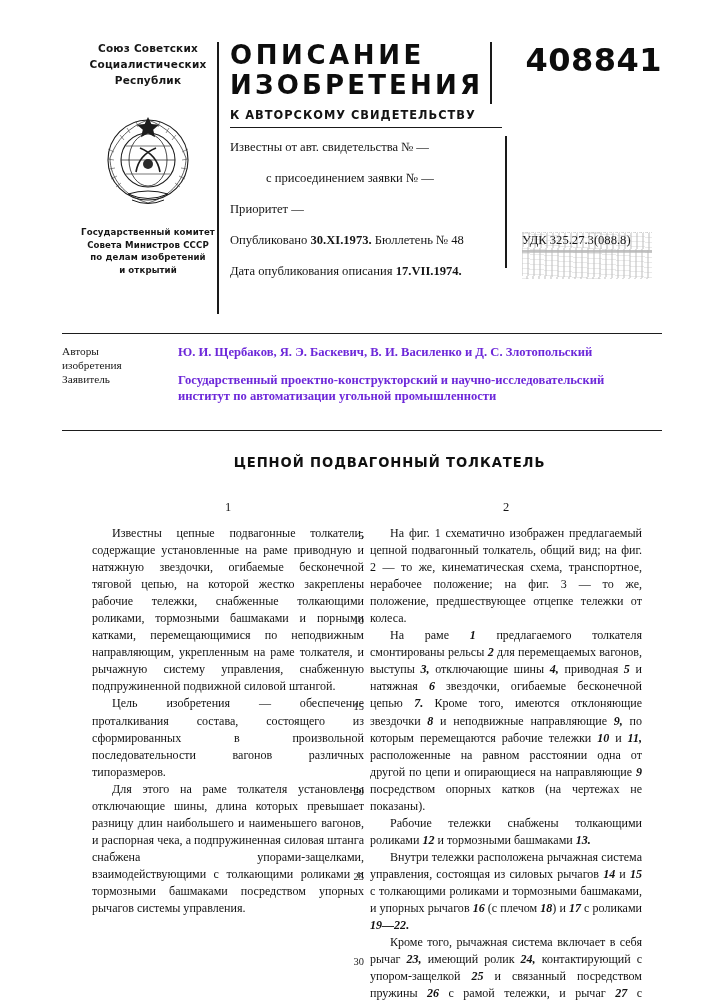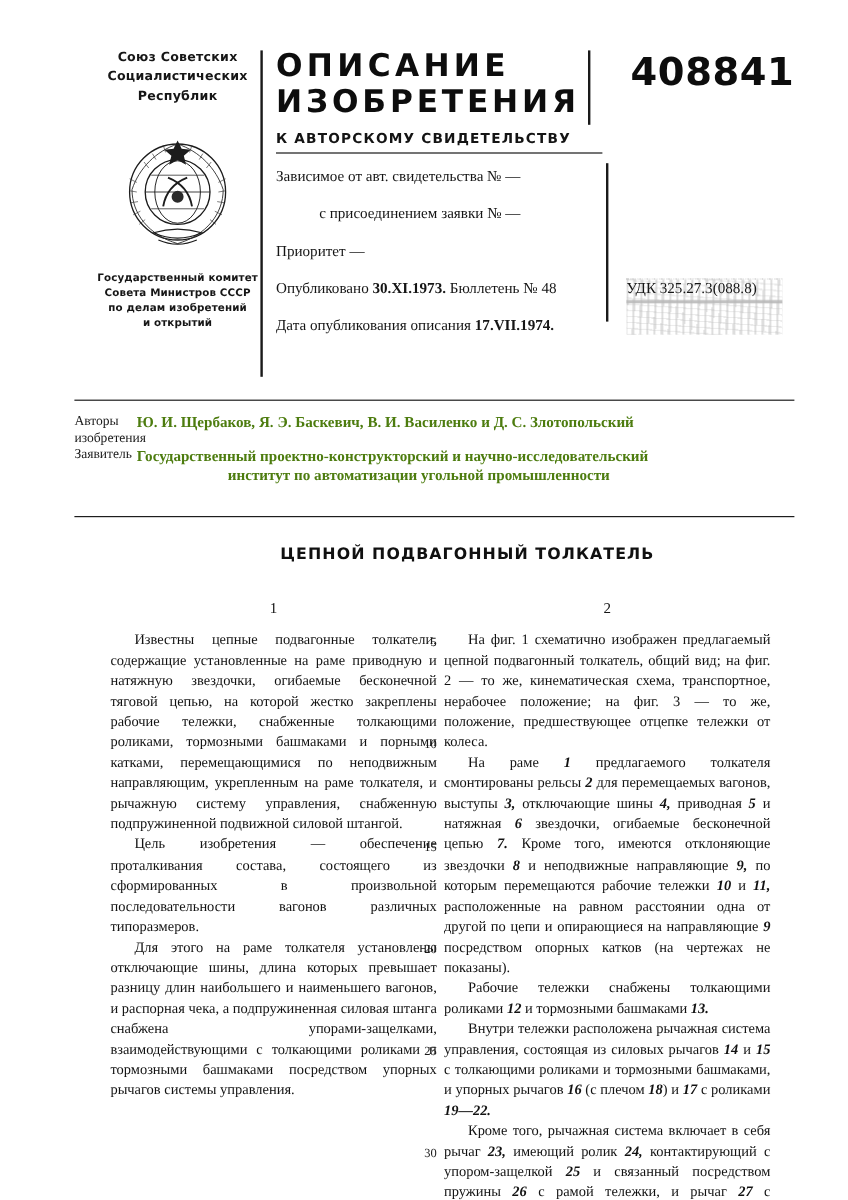--- a/index.html
+++ b/index.html
@@ -201,29 +201,28 @@
   .cred-label {
     position: absolute;
     left: 0; top: 0;
     width: 112px;
     font-size: 11.3px;
     line-height: 14px;
     color: #1a1a1a;
   }
   .cred-label .l2 { display: block; }
   .cred-value {
-    margin-left: 52px;
+    margin-left: 116px;
     font-weight: bold;
     font-size: 12.6px;
     line-height: 16px;
-    color: #4d7c0f;
+    color: #6d28d9;
   }
   .cred-value .center2 {
     display: block;
-    text-align: center;
     width: 470px;
   }
 
   .hr-credits {
     position: absolute;
     left: 62px;
     top: 430px;
     width: 600px;
     height: 1.2px;
     background: #1d1d1d;
@@ -364,21 +363,21 @@
         <div class="patnum">408841</div>
       </div>
 
       <div class="subtitle">К АВТОРСКОМУ СВИДЕТЕЛЬСТВУ</div>
       <div class="hr-thin"></div>
 
       <div class="meta">
         <div class="meta-vrule"></div>
 
         <div class="meta-row">
-          <span class="lead">Зависимое от авт. свидетельства №</span>
+          <span class="lead">Известны от авт. свидетельства №</span>
           <span>—</span>
         </div>
 
 
         <div class="meta-row">
           <span class="ind1">с присоединением заявки №</span>
           <span>—</span>
         </div>
 
         <div class="meta-row">

